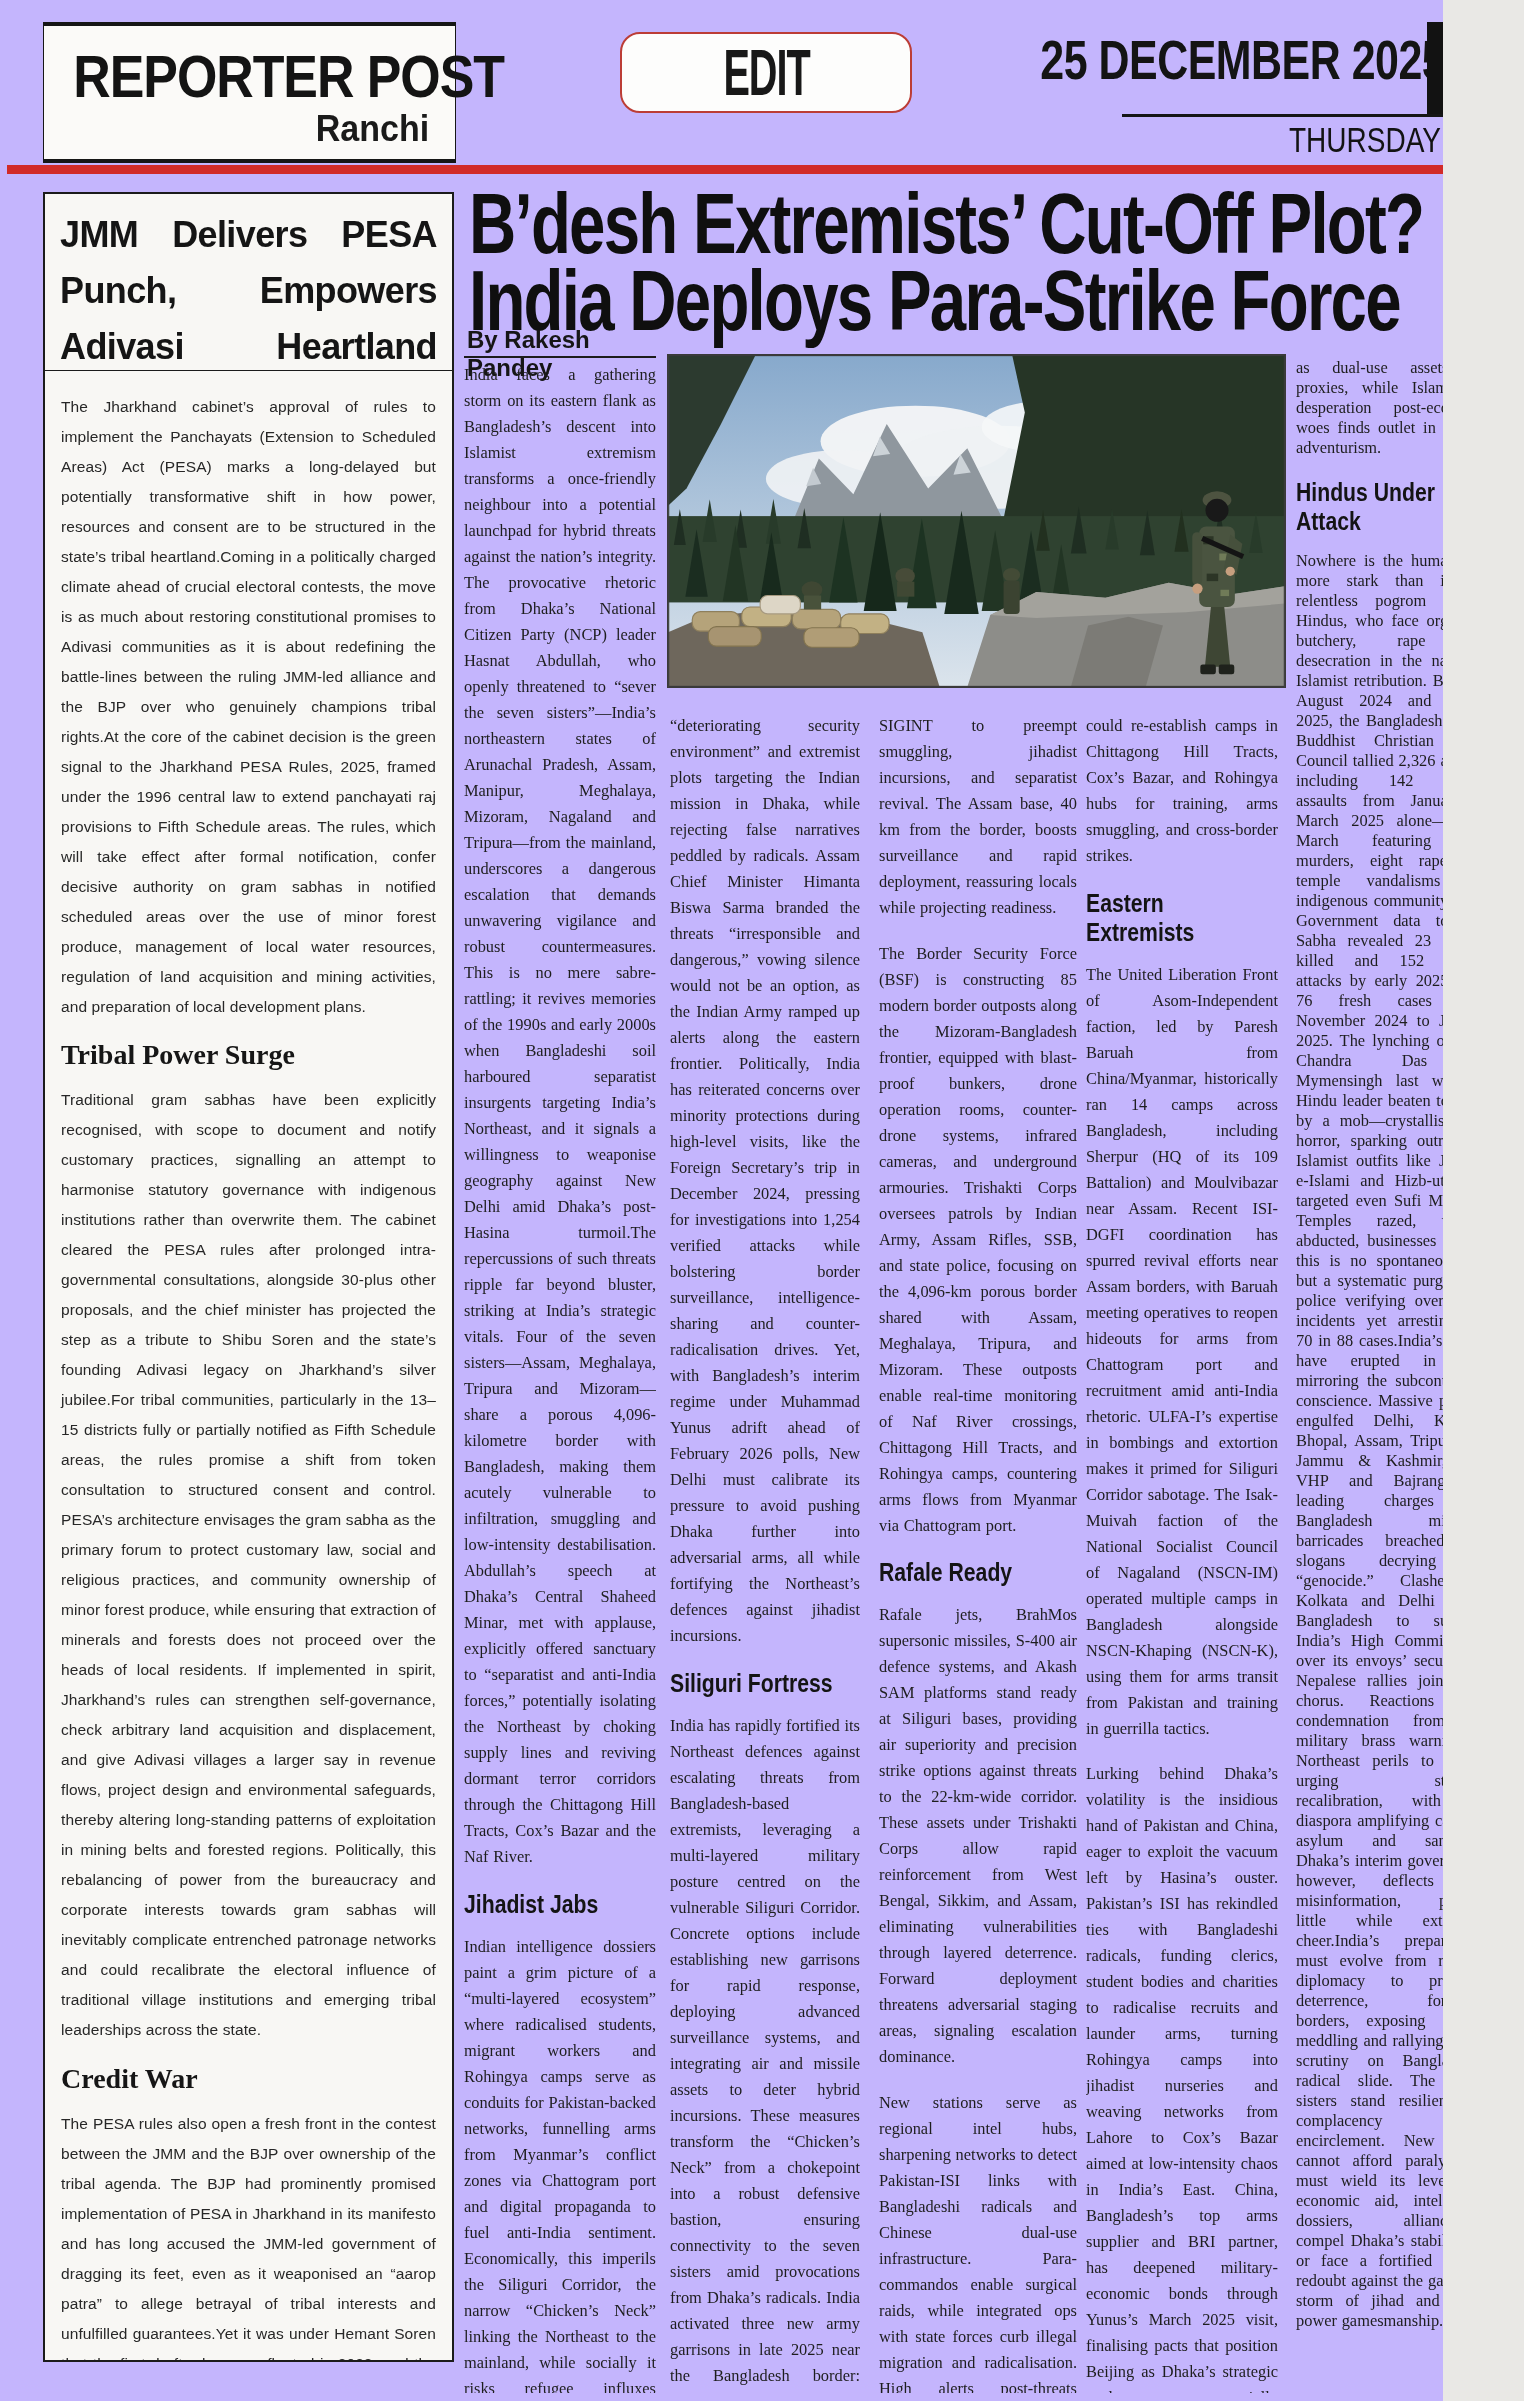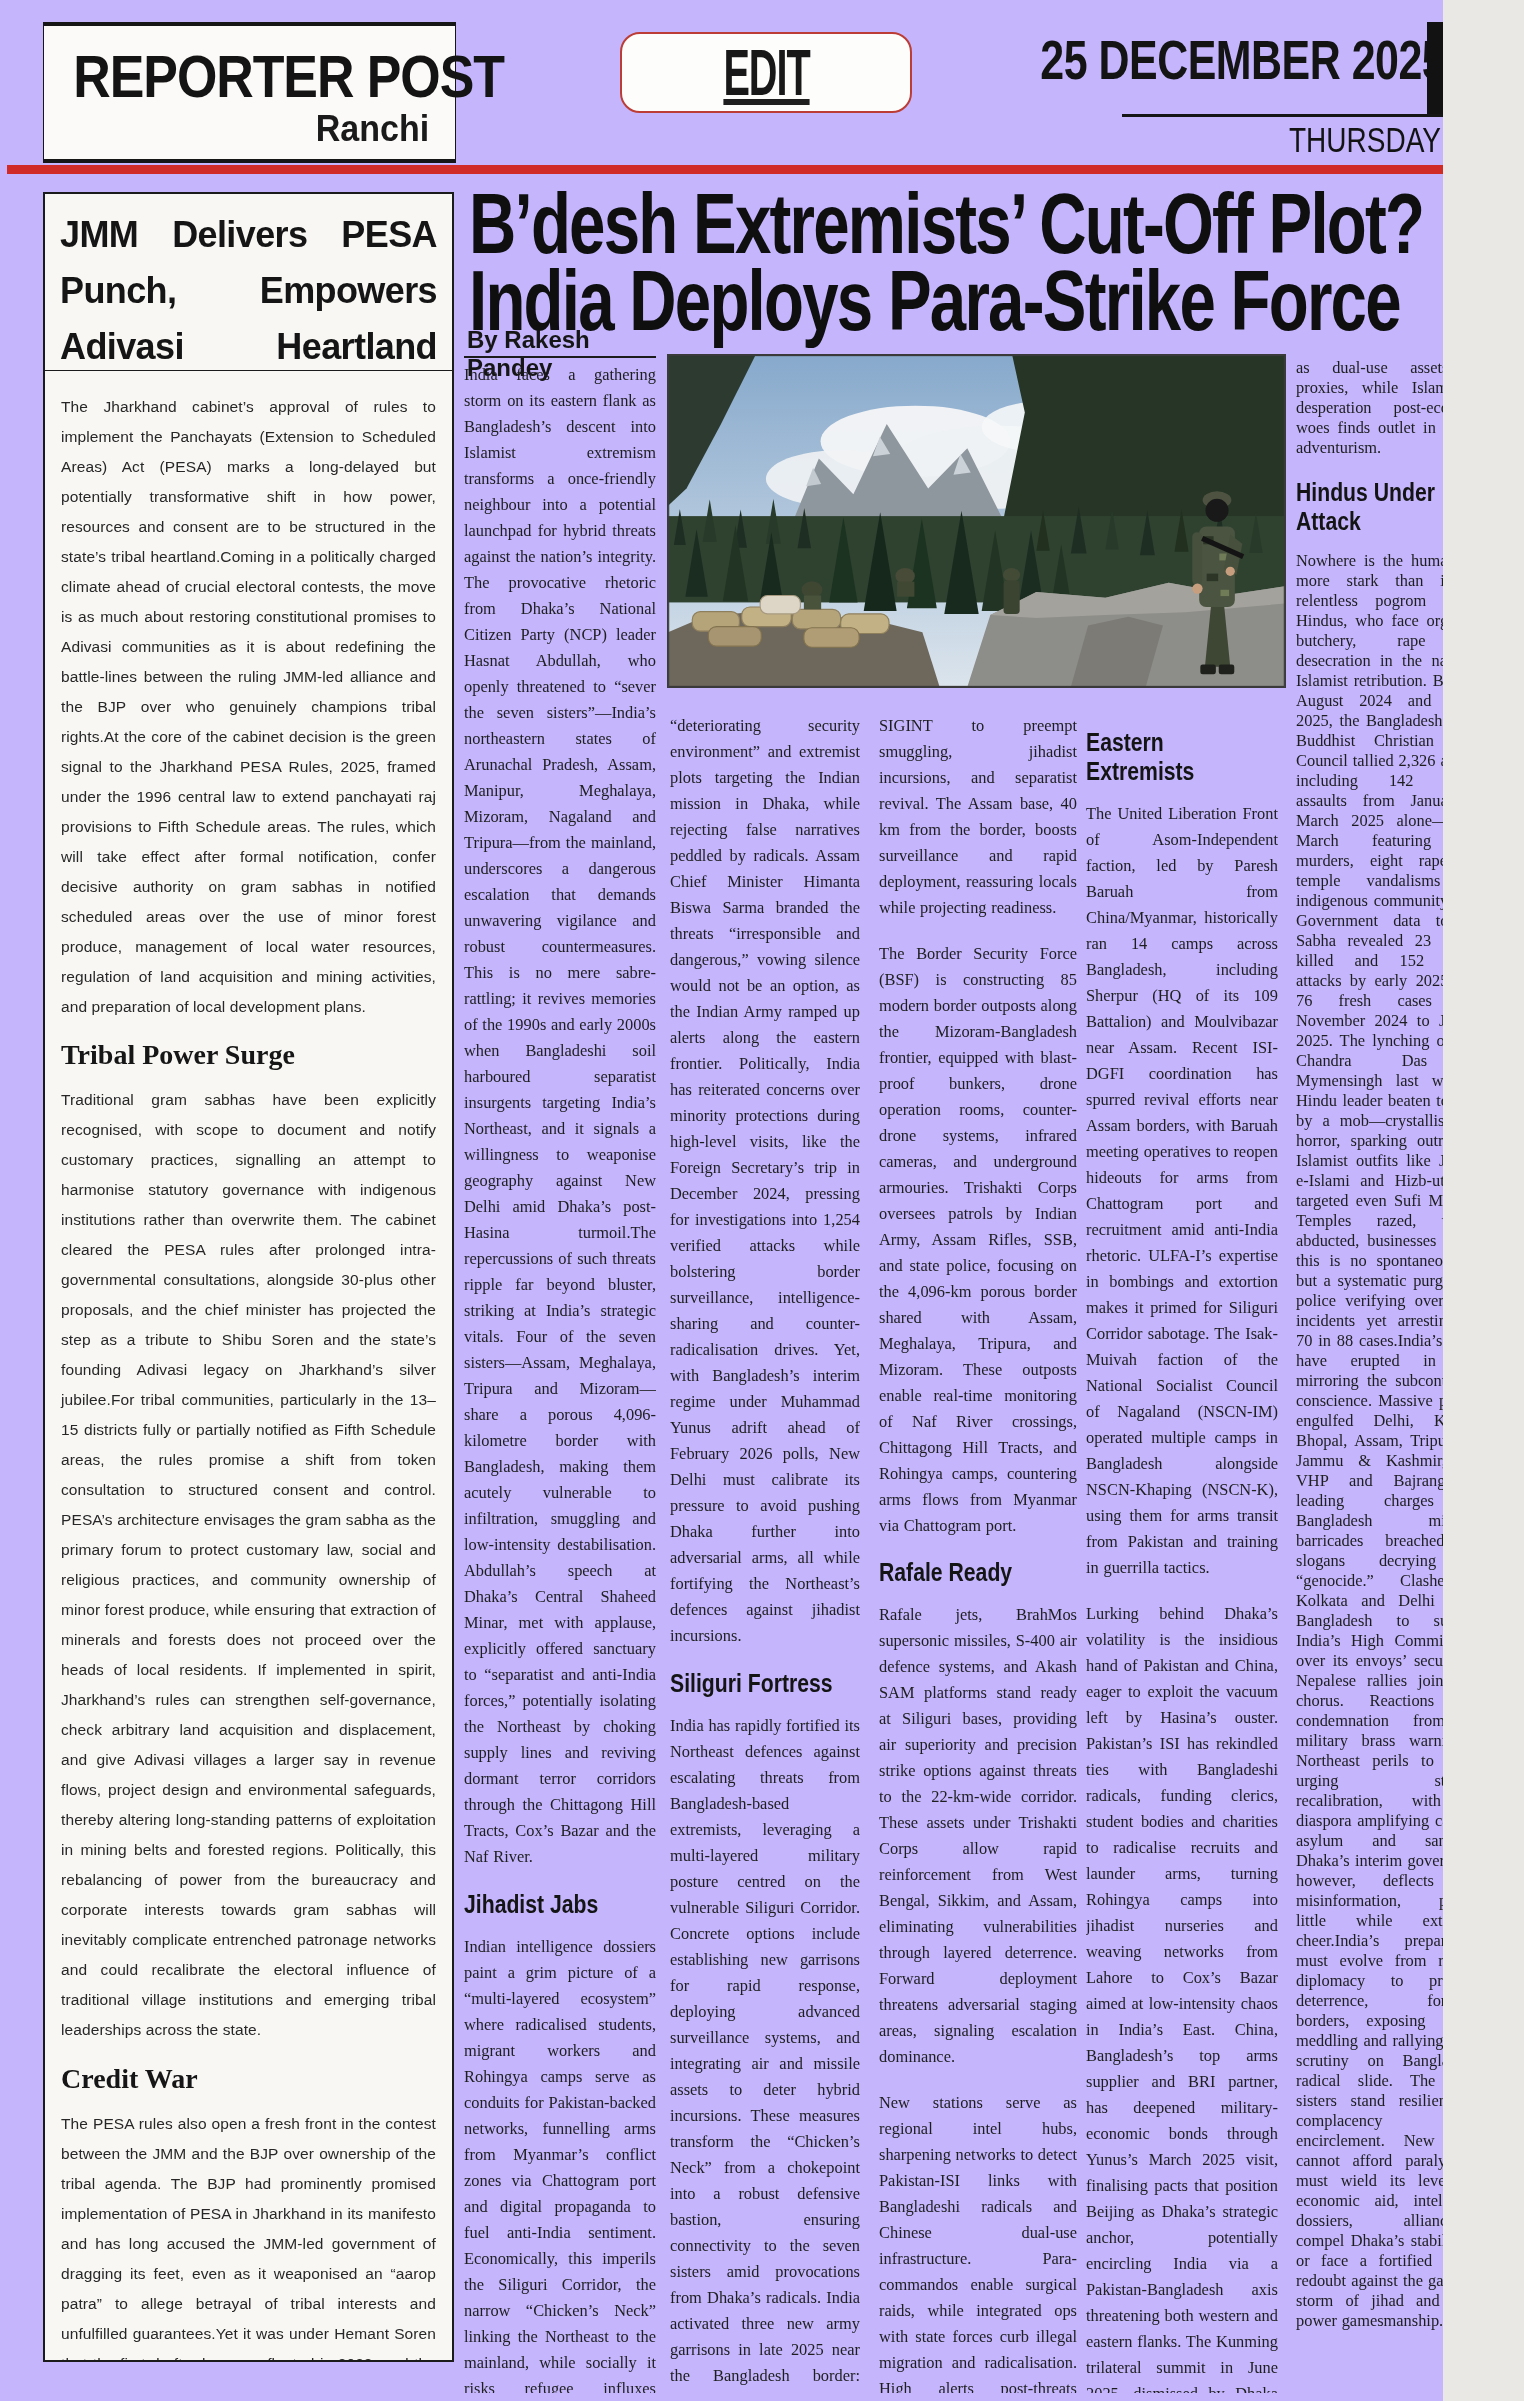--- a/index.html
+++ b/index.html
@@ -10,21 +10,21 @@
   
   .masthead-box{left:43px;top:22px;width:411px;height:133px;border:1.7px solid #161616;
     border-top-width:4px;border-bottom-width:4px;background:#fbfaf8;text-align:center;}
   .masthead-title{margin-top:17.3px;font-family:"Liberation Sans",sans-serif;font-weight:bold;
     font-size:59px;letter-spacing:-1.2px;white-space:nowrap;display:inline-block;
     transform:scaleX(0.88);color:#141414;}
   .masthead-city{text-align:right;padding-right:28px;margin-top:-3.5px;
     font-family:"Liberation Sans",sans-serif;font-weight:bold;font-size:37px;color:#1a1a1a;
     transform:scaleX(0.92);transform-origin:right;}
   .edit-badge{left:620px;top:32px;width:288px;height:77px;border:2.9px solid #bc3d36;
-    border-radius:20px;background:#fdfdfc;display:flex;align-items:center;justify-content:center;text-decoration:underline;}
+    border-radius:20px;background:#fdfdfc;display:flex;align-items:center;justify-content:center;}
   .edit-label{font-family:"Liberation Sans",sans-serif;font-weight:bold;font-size:64px;
     letter-spacing:-1.7px;transform:scaleX(0.62);color:#181818;}
   .issue-date{left:926px;top:28px;width:492px;text-align:right;
     font-family:"Liberation Sans",sans-serif;font-weight:bold;font-size:55px;
     letter-spacing:-0.6px;white-space:nowrap;color:#141414;}
   .issue-date .squeeze{display:inline-block;transform:scaleX(0.78);transform-origin:right center;}
   .page-number-box{left:1427px;top:22px;width:70px;height:93px;background:#121212;
     display:flex;align-items:center;justify-content:center;}
   .page-number{color:#fbfbfb;font-family:"Liberation Sans",sans-serif;font-weight:bold;
     font-size:81px;transform:scaleX(0.78);}
@@ -234,20 +234,21 @@
 
   <div class="abs ncol col-3">
     <p>SIGINT to preempt smuggling, jihadist incursions, and separatist revival. The Assam base, 40 km from the border, boosts surveillance and rapid deployment, reassuring locals while projecting readiness.</p>
     <p>The Border Security Force (BSF) is constructing 85 modern border outposts along the Mizoram-Bangladesh frontier, equipped with blast-proof bunkers, drone operation rooms, counter-drone systems, infrared cameras, and underground armouries. Trishakti Corps oversees patrols by Indian Army, Assam Rifles, SSB, and state police, focusing on the 4,096-km porous border shared with Assam, Meghalaya, Tripura, and Mizoram. These outposts enable real-time monitoring of Naf River crossings, Chittagong Hill Tracts, and Rohingya camps, countering arms flows from Myanmar via Chattogram port.</p>
     <div class="col-head">Rafale Ready</div>
     <p>Rafale jets, BrahMos supersonic missiles, S-400 air defence systems, and Akash SAM platforms stand ready at Siliguri bases, providing air superiority and precision strike options against threats to the 22-km-wide corridor. These assets under Trishakti Corps allow rapid reinforcement from West Bengal, Sikkim, and Assam, eliminating vulnerabilities through layered deterrence. Forward deployment threatens adversarial staging areas, signaling escalation dominance.</p>
     <p>New stations serve as regional intel hubs, sharpening networks to detect Pakistan-ISI links with Bangladeshi radicals and Chinese dual-use infrastructure. Para-commandos enable surgical raids, while integrated ops with state forces curb illegal migration and radicalisation. High alerts post-threats ensure swift mobilisation, turning ambiguity into assertion. Several insurgent groups from India’s Northeast, dormant or diminished under Sheikh Hasina’s crackdown, stand poised to exploit Bangladesh’s post-2024 instability as a sanctuary for revival. With porous borders, radicalised networks, and Pakistan’s ISI rekindling ties via Dhaka, these outfits</p>
   </div>
 
   <div class="abs ncol col-4">
+    <p>could re-establish camps in Chittagong Hill Tracts, Cox’s Bazar, and Rohingya hubs for training, arms smuggling, and cross-border strikes.</p>
     <div class="col-head">Eastern Extremists</div>
     <p>The United Liberation Front of Asom-Independent faction, led by Paresh Baruah from China/Myanmar, historically ran 14 camps across Bangladesh, including Sherpur (HQ of its 109 Battalion) and Moulvibazar near Assam. Recent ISI-DGFI coordination has spurred revival efforts near Assam borders, with Baruah meeting operatives to reopen hideouts for arms from Chattogram port and recruitment amid anti-India rhetoric. ULFA-I’s expertise in bombings and extortion makes it primed for Siliguri Corridor sabotage. The Isak-Muivah faction of the National Socialist Council of Nagaland (NSCN-IM) operated multiple camps in Bangladesh alongside NSCN-Khaping (NSCN-K), using them for arms transit from Pakistan and training in guerrilla tactics.</p>
     <p>Lurking behind Dhaka’s volatility is the insidious hand of Pakistan and China, eager to exploit the vacuum left by Hasina’s ouster. Pakistan’s ISI has rekindled ties with Bangladeshi radicals, funding clerics, student bodies and charities to radicalise recruits and launder arms, turning Rohingya camps into jihadist nurseries and weaving networks from Lahore to Cox’s Bazar aimed at low-intensity chaos in India’s East. China, Bangladesh’s top arms supplier and BRI partner, has deepened military-economic bonds through Yunus’s March 2025 visit, finalising pacts that position Beijing as Dhaka’s strategic anchor, potentially encircling India via a Pakistan-Bangladesh axis threatening both western and eastern flanks. The Kunming trilateral summit in June 2025, dismissed by Dhaka as “informal,” nonetheless signalled Beijing’s ambition to pull Bangladesh into an anti-India bloc, with Pakistan whispering narratives of Northeast secession to stoke old wounds. This convergence amplifies risks, as Chinese infrastructure in Bangladesh could double</p>
   </div>
 
   <div class="abs ncol col-5 col5">
     <p>as dual-use assets for proxies, while Islamabad’s desperation post-economic woes finds outlet in eastern adventurism.</p>
     <div class="col-head">Hindus Under Attack</div>
     <p>Nowhere is the human cost more stark than in the relentless pogrom against Hindus, who face organised butchery, rape and desecration in the name of Islamist retribution. Between August 2024 and March 2025, the Bangladesh Hindu Buddhist Christian Unity Council tallied 2,326 attacks, including 142 violent assaults from January to March 2025 alone—50 in March featuring five murders, eight rapes, 13 temple vandalisms and indigenous community raids. Government data to Lok Sabha revealed 23 Hindus killed and 152 temple attacks by early 2025, with 76 fresh cases from November 2024 to January 2025. The lynching of Dipu Chandra Das in Mymensingh last week—a Hindu leader beaten to death by a mob—crystallised the horror, sparking outrage as Islamist outfits like Jamaat-e-Islami and Hizb-ut-Tahrir targeted even Sufi Muslims. Temples razed, women abducted, businesses looted: this is no spontaneous riot but a systematic purge, with police verifying over 1,200 incidents yet arresting just 70 in 88 cases.India’s streets have erupted in fury, mirroring the subcontinent’s conscience. Massive protests engulfed Delhi, Kolkata, Bhopal, Assam, Tripura and Jammu &amp; Kashmir, with VHP and Bajrang Dal leading charges on Bangladesh missions, barricades breached and slogans decrying the “genocide.” Clashes in Kolkata and Delhi forced Bangladesh to summon India’s High Commissioner over its envoys’ security, as Nepalese rallies joined the chorus. Reactions span condemnation from ex-military brass warning of Northeast perils to op-eds urging strategic recalibration, with the diaspora amplifying calls for asylum and sanctions. Dhaka’s interim government, however, deflects with misinformation, probing little while extremists cheer.India’s preparedness must evolve from reactive diplomacy to proactive deterrence, fortifying borders, exposing foreign meddling and rallying global scrutiny on Bangladesh’s radical slide. The seven sisters stand resilient, but complacency invites encirclement. New Delhi cannot afford paralysis; it must wield its leverage—economic aid, intelligence dossiers, alliances—to compel Dhaka’s stabilisation or face a fortified eastern redoubt against the gathering storm of jihad and great-power gamesmanship.</p>
   </div>

